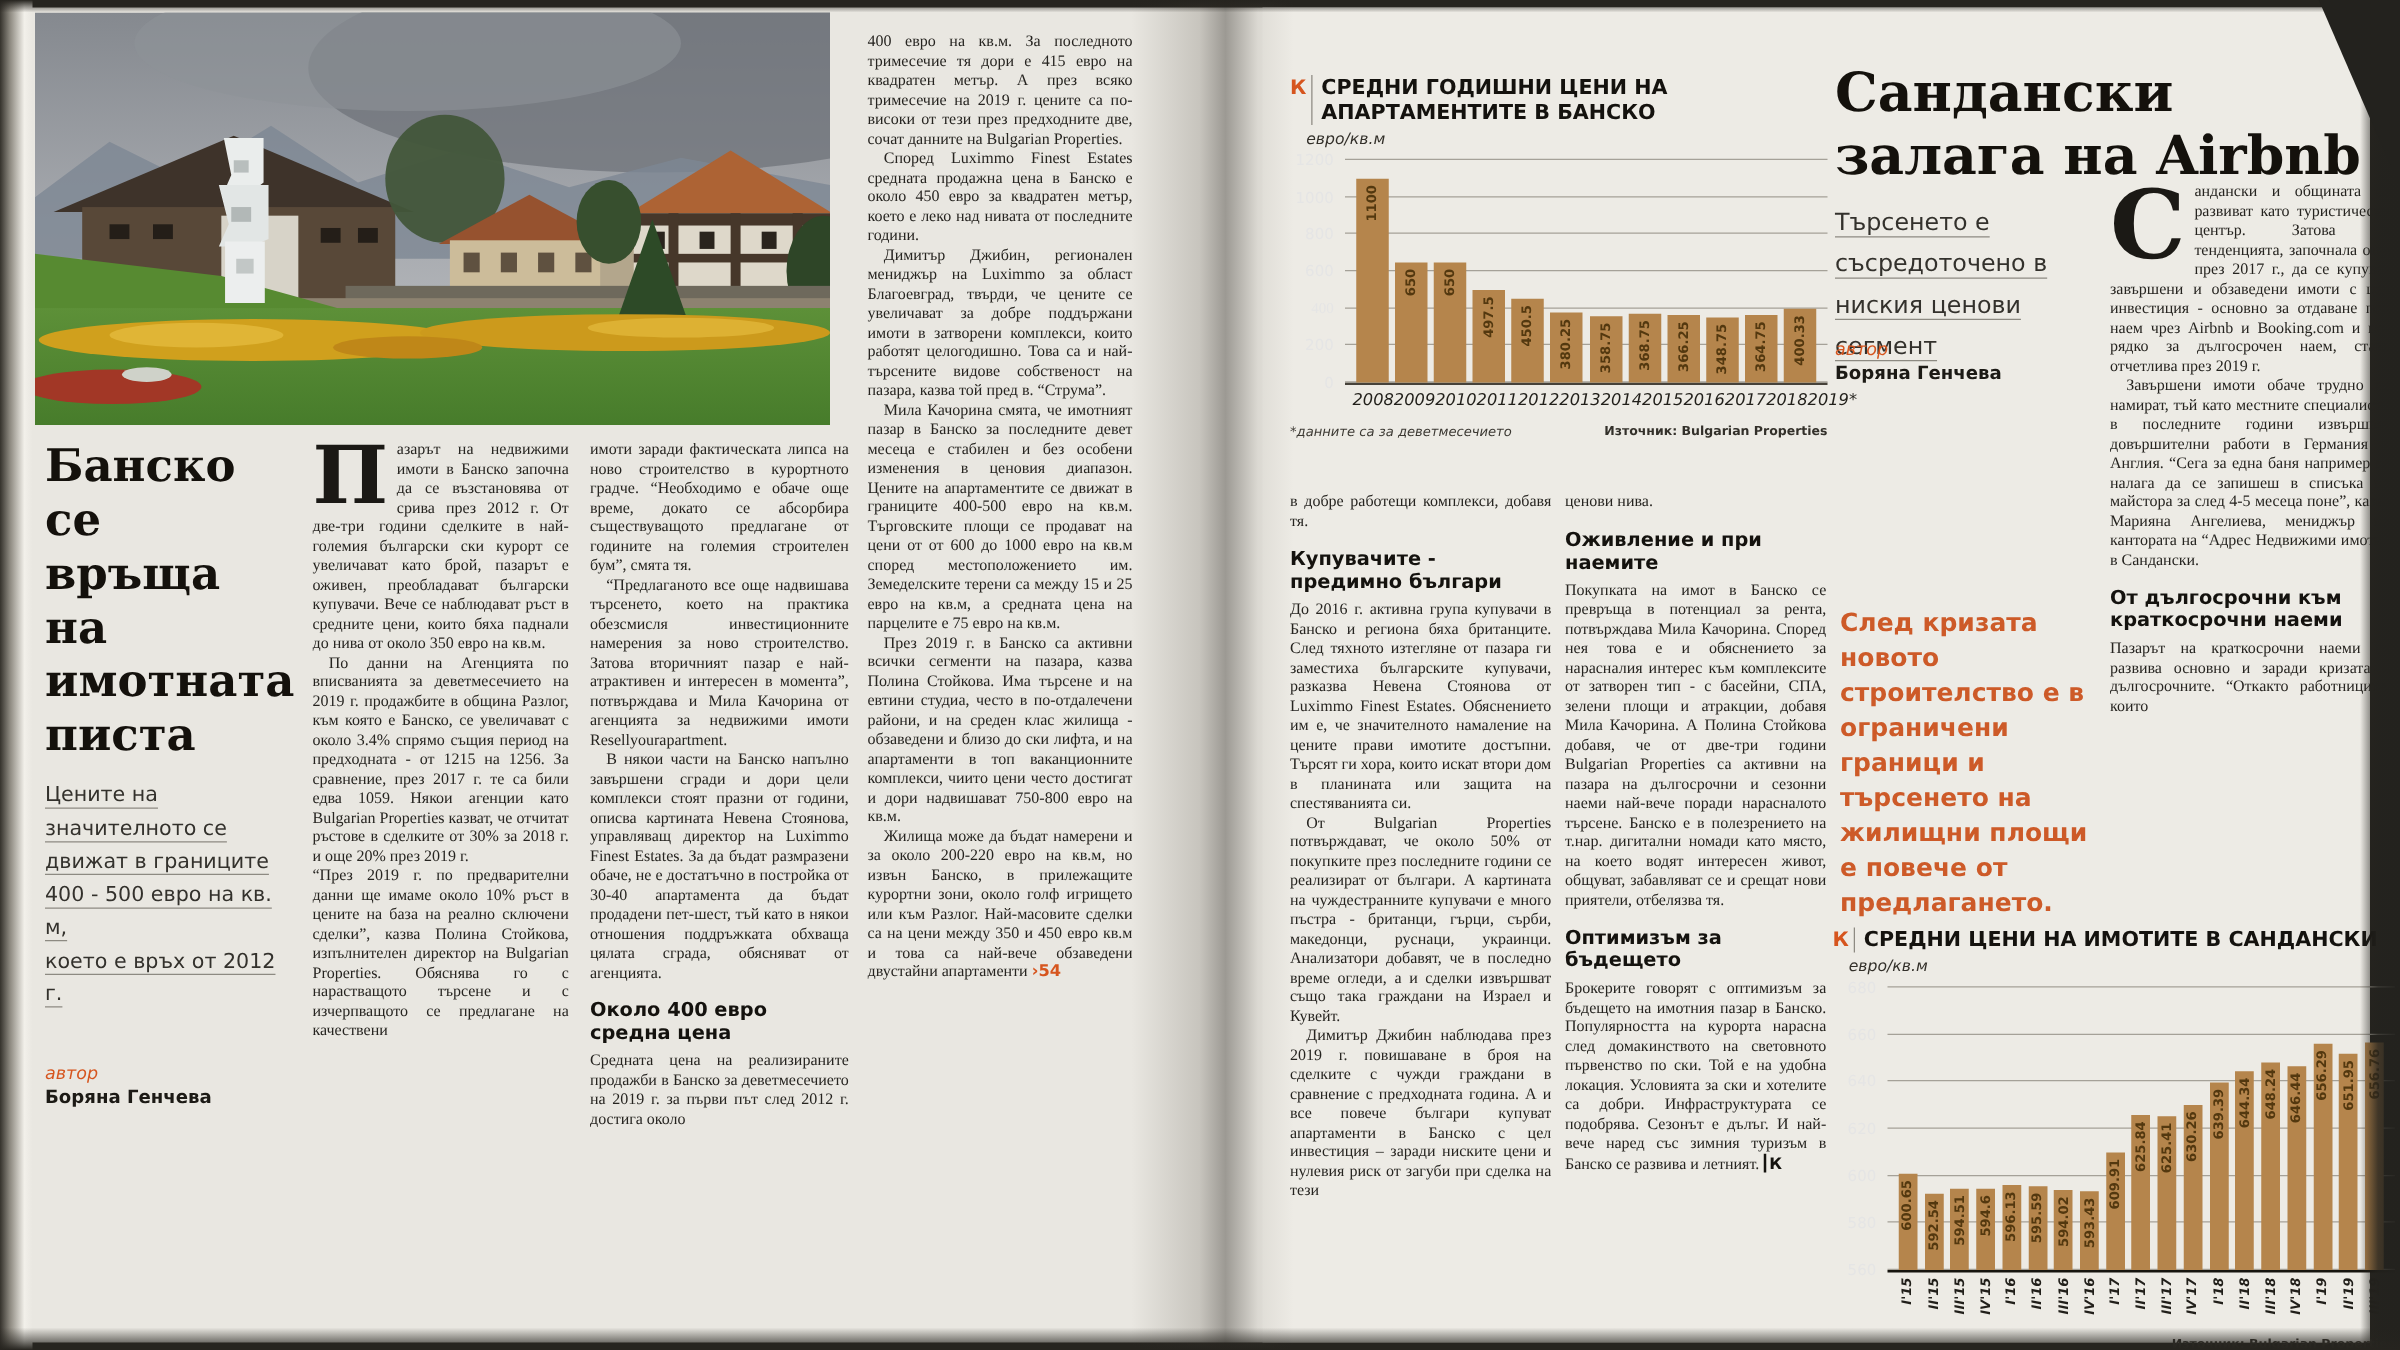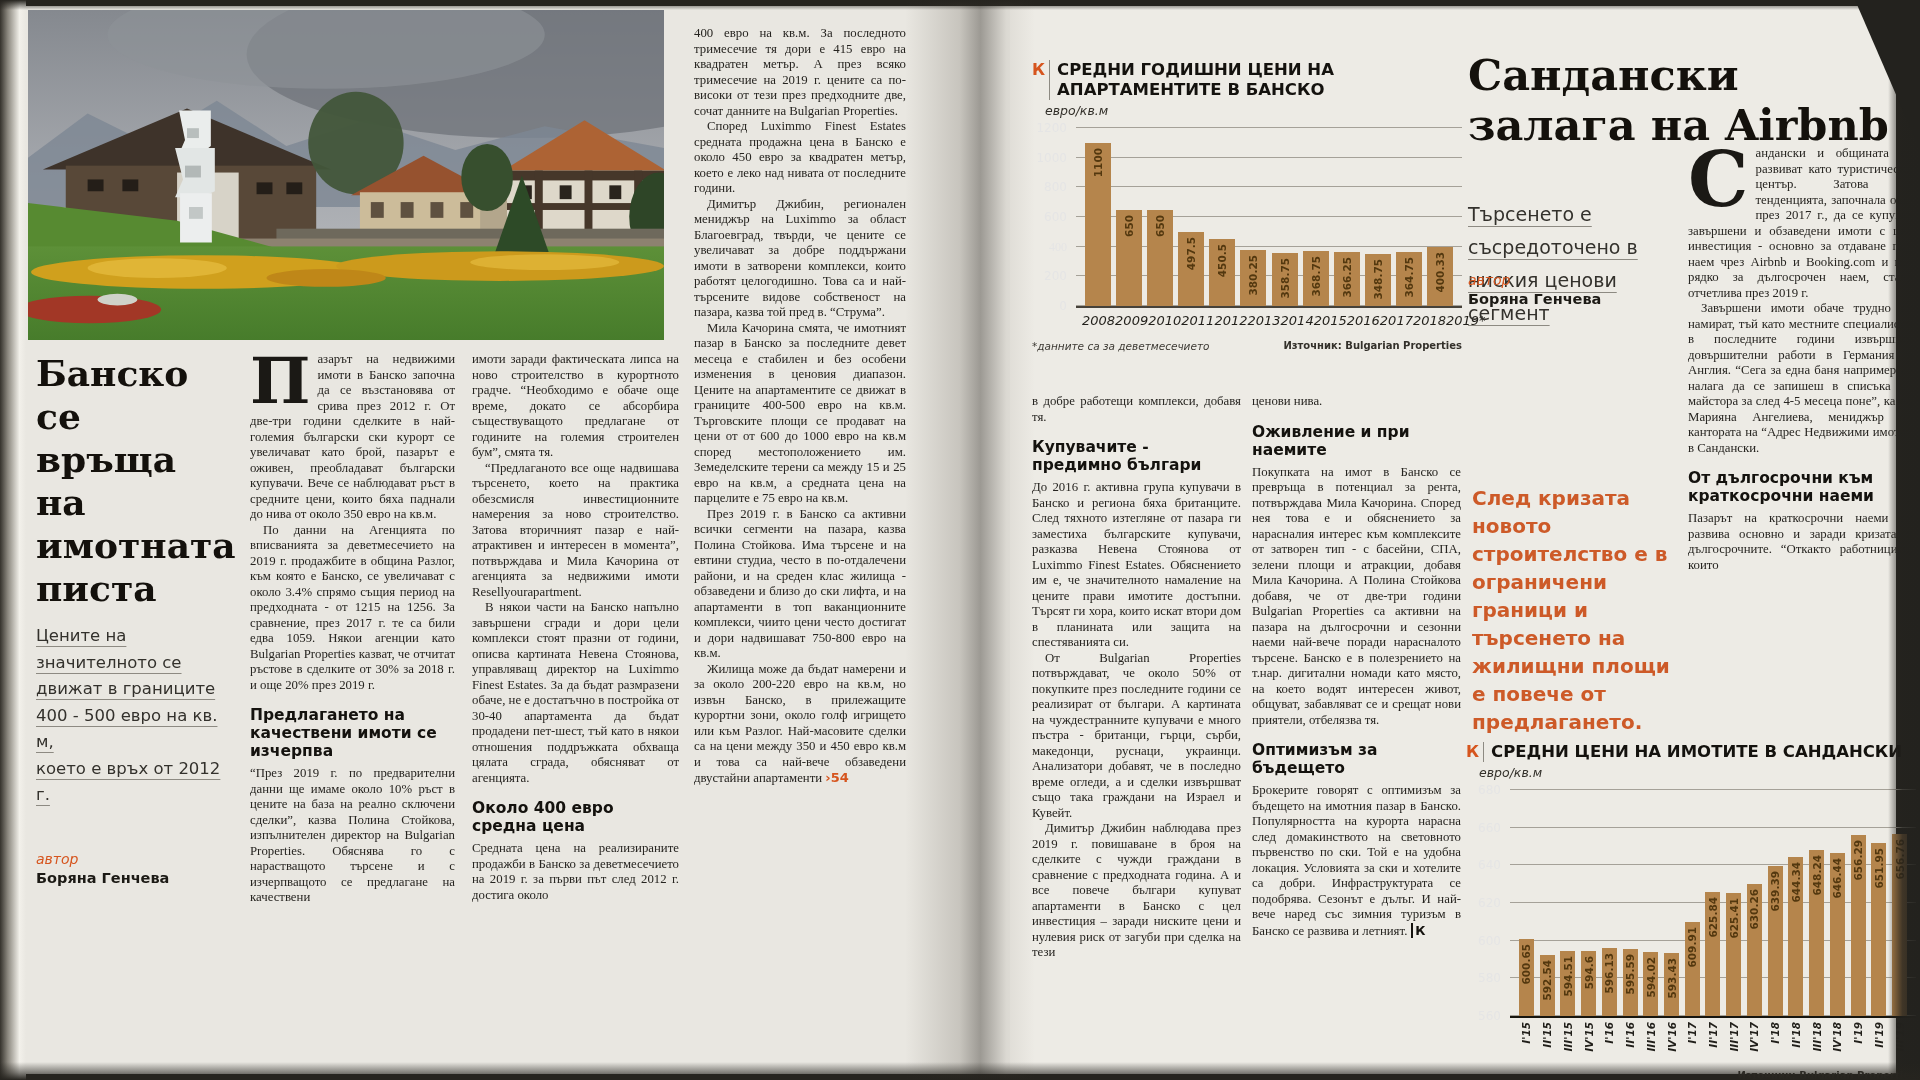--- a/index.html
+++ b/index.html
@@ -30,21 +30,21 @@
   .dropcap{float:left;font-family:"DejaVu Serif",serif;font-weight:bold;color:#1b1915;
            font-size:64px;line-height:50px;padding:4px 7px 0 0;}
   .dropcap.big{font-size:76px;line-height:60px;}
   .col{position:absolute;}
   .headline{font-family:"DejaVu Serif",serif;font-weight:bold;color:#14110c;margin:0;}
   .hl-left{font-size:36px;line-height:43px;}
   .hl-right{font-size:43px;line-height:50px;}
   .deck{font-family:"DejaVu Sans",sans-serif;color:#33312c;}
   .deck div{text-decoration:underline;text-decoration-color:#8d8a82;text-decoration-thickness:1px;text-underline-offset:5px;}
   .deck-left{font-size:16.5px;line-height:26.5px;margin-top:13px;}
-  .deck-right{font-size:19px;line-height:33px;margin-top:36px;}
+  .deck-right{font-size:19px;line-height:33px;}
   .author-label{display:block;font-family:"DejaVu Sans",sans-serif;font-size:14px;color:#d6551e;font-style:italic;}
   .author-name{display:block;font-family:"DejaVu Sans",sans-serif;font-size:14.5px;font-weight:bold;color:#1c1a15;margin-top:3px;}
   .pullquote{font-family:"DejaVu Sans",sans-serif;font-weight:bold;color:#cd5a28;
              font-size:20px;line-height:28px;text-align:left;}
   .pageref{color:#d6551e;font-family:"DejaVu Sans",sans-serif;font-weight:bold;font-size:13px;white-space:nowrap;}
   .endmark{font-family:"DejaVu Sans",sans-serif;font-weight:bold;font-size:12.5px;color:#14120e;
            border-left:2px solid #14120e;padding-left:2px;margin-left:4px;}
 
   
   .chart{position:absolute;font-family:"DejaVu Sans",sans-serif;}
@@ -175,21 +175,20 @@
     </div>
     <div style="margin-top:42px;">
       <span class="author-label">автор</span>
       <span class="author-name">Боряна Генчева</span>
     </div>
   </div>
 
   <div class="col bodytext" style="left:250px;top:352px;width:205px;height:724px;">
     <p class="noindent"><span class="dropcap">П</span><span>азарът на недвижими имоти в Банско започна да се възстановява от срива през 2012 г. От две-три години сделките в най-големия български ски курорт се увеличават като брой, пазарът е оживен, преобладават български купувачи. Вече се наблюдават ръст в средните цени, които бяха паднали до нива от около 350 евро на кв.м.</span></p>
     <p>По данни на Агенцията по вписванията за деветмесечието на 2019 г. продажбите в община Разлог, към която е Банско, се увеличават с около 3.4% спрямо същия период на предходната - от 1215 на 1256. За сравнение, през 2017 г. те са били едва 1059. Някои агенции като Bulgarian Properties казват, че отчитат ръстове в сделките от 30% за 2018 г. и още 20% през 2019 г.</p>
-    <h3 class="subhead">Предлагането на качествени имоти се изчерпва</h3>
     <p class="noindent">“През 2019 г. по предварителни данни ще имаме около 10% ръст в цените на база на реално сключени сделки”, казва Полина Стойкова, изпълнителен директор на Bulgarian Properties. Обяснява го с нарастващото търсене и с изчерпващото се предлагане на качествени</p>
   </div>
 
   <div class="col bodytext" style="left:472px;top:352px;width:207px;height:724px;">
     <p class="noindent">имоти заради фактическата липса на ново строителство в курортното градче. “Необходимо е обаче още време, докато се абсорбира съществуващото предлагане от годините на големия строителен бум”, смята тя.</p>
     <p>“Предлаганото все още надвишава търсенето, което на практика обезсмисля инвестиционните намерения за ново строителство. Затова вторичният пазар е най-атрактивен и интересен в момента”, потвърждава и Мила Качорина от агенцията за недвижими имоти Resellyourapartment.</p>
     <p>В някои части на Банско напълно завършени сгради и дори цели комплекси стоят празни от години, описва картината Невена Стоянова, управляващ директор на Luximmo Finest Estates. За да бъдат размразени обаче, не е достатъчно в постройка от 30-40 апартамента да бъдат продадени пет-шест, тъй като в някои отношения поддръжката обхваща цялата сграда, обясняват от агенцията.</p>
     <h3 class="subhead">Около 400 евро средна цена</h3>
     <p class="noindent">Средната цена на реализираните продажби в Банско за деветмесечието на 2019 г. за първи път след 2012 г. достига около</p>
   </div>

